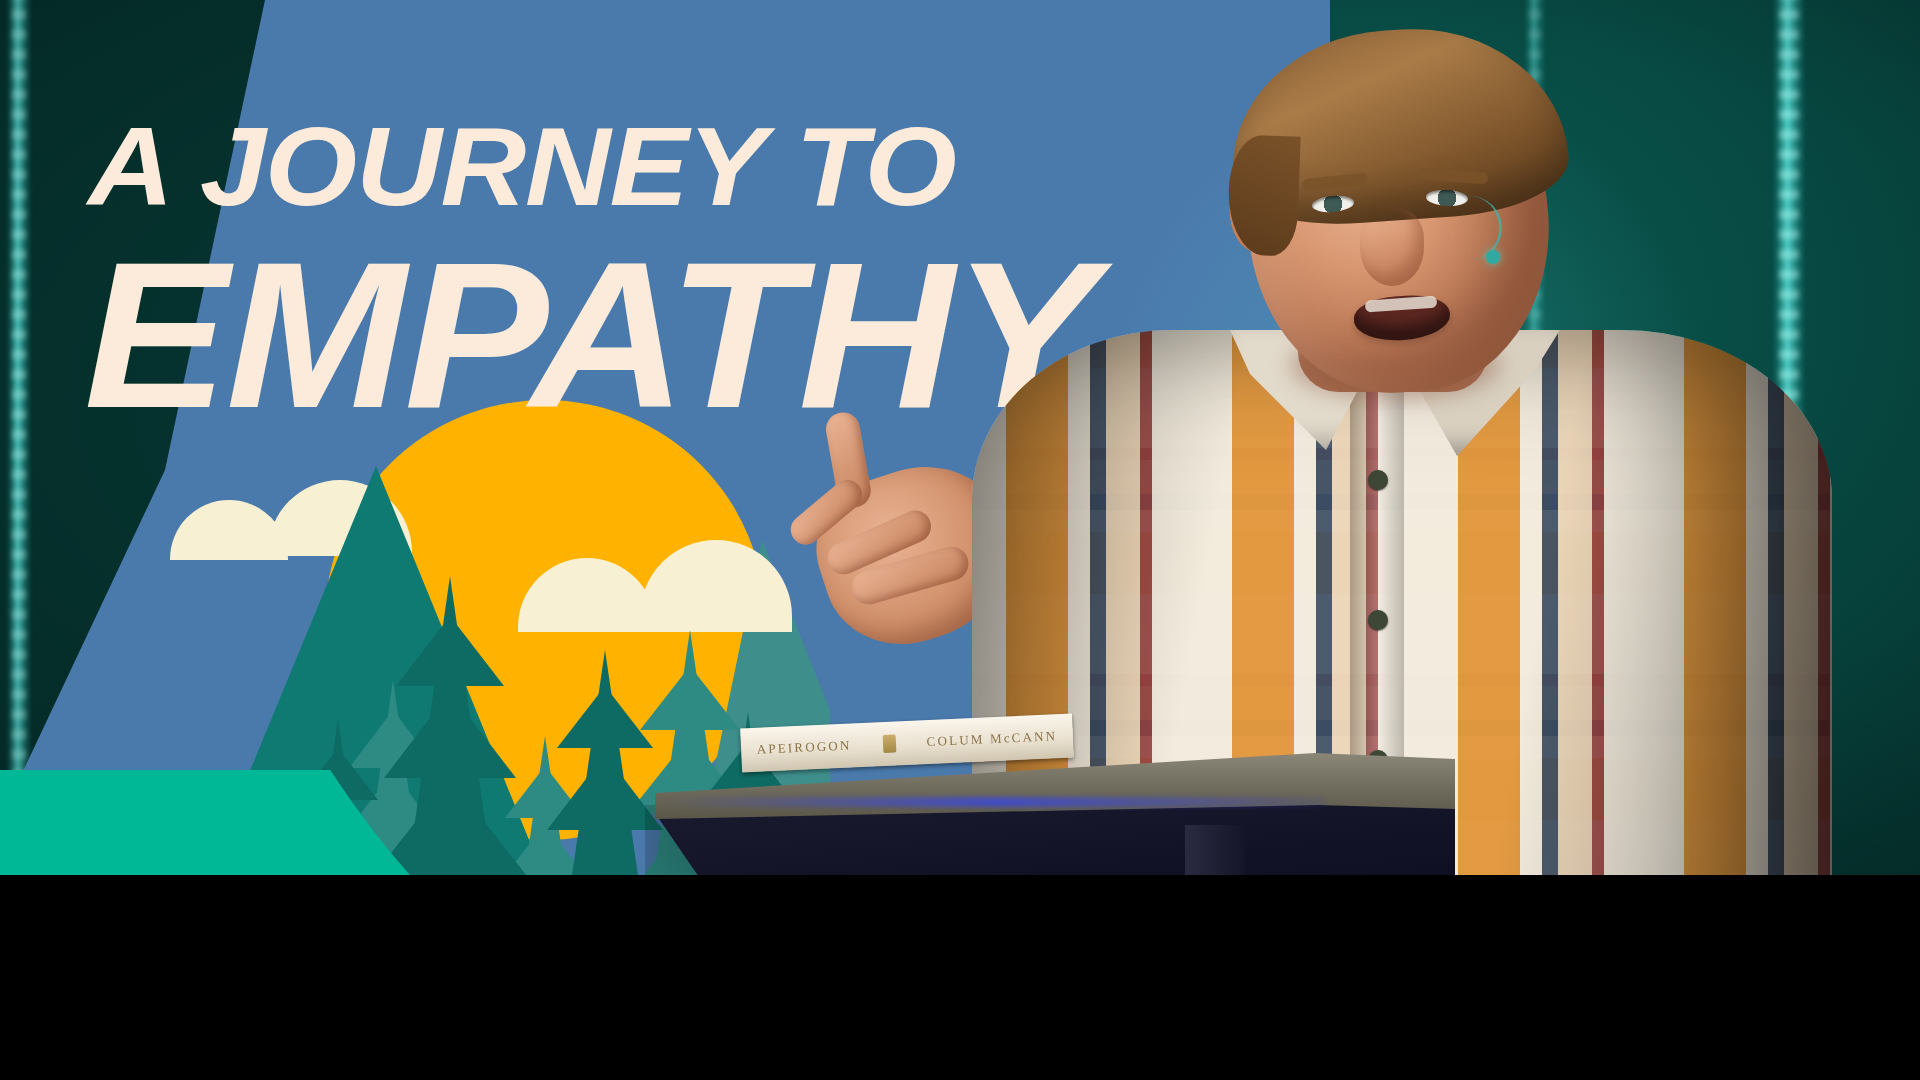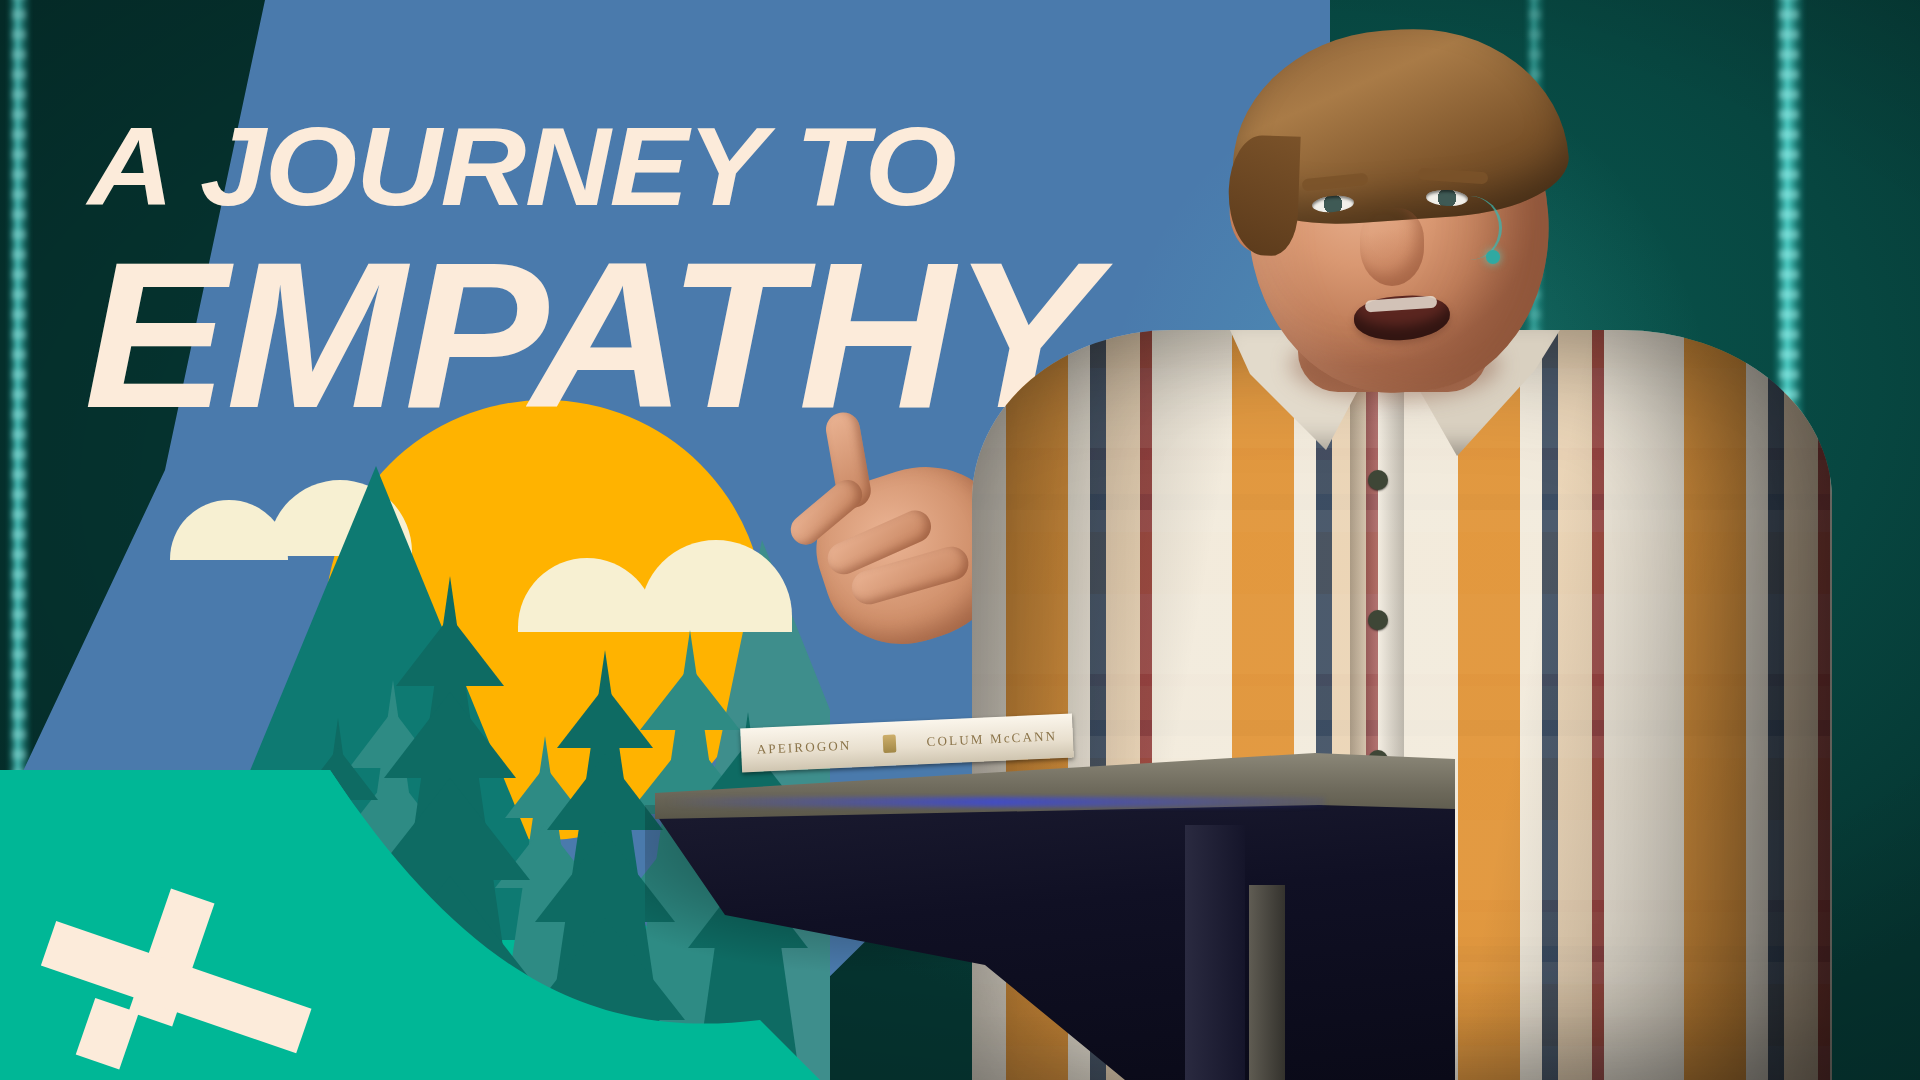--- a/index.html
+++ b/index.html
@@ -1,18 +1,18 @@
 <!DOCTYPE html>
 <html><head>
 <meta charset="utf-8">
 <style>
   html,body{margin:0;padding:0;background:#000;}
   *{box-sizing:border-box;}
   #stage{
-    position:relative;width:1920px;height:1080px;overflow:hidden;
+    position:relative;width:1920px;height:875px;overflow:hidden;
     background:#404040;
     font-family:"Liberation Sans", sans-serif;
     text-align:center;
   }
 
   
   .bg-base{position:absolute;inset:0;background:
       radial-gradient(ellipse 900px 700px at 72% 35%, #0a5a52 0%, #074640 55%, #05332f 100%);}
   .bg-vignette{position:absolute;inset:0;
       background:radial-gradient(ellipse 120% 110% at 60% 45%, rgba(0,0,0,0) 40%, rgba(0,0,0,.45) 100%);}

